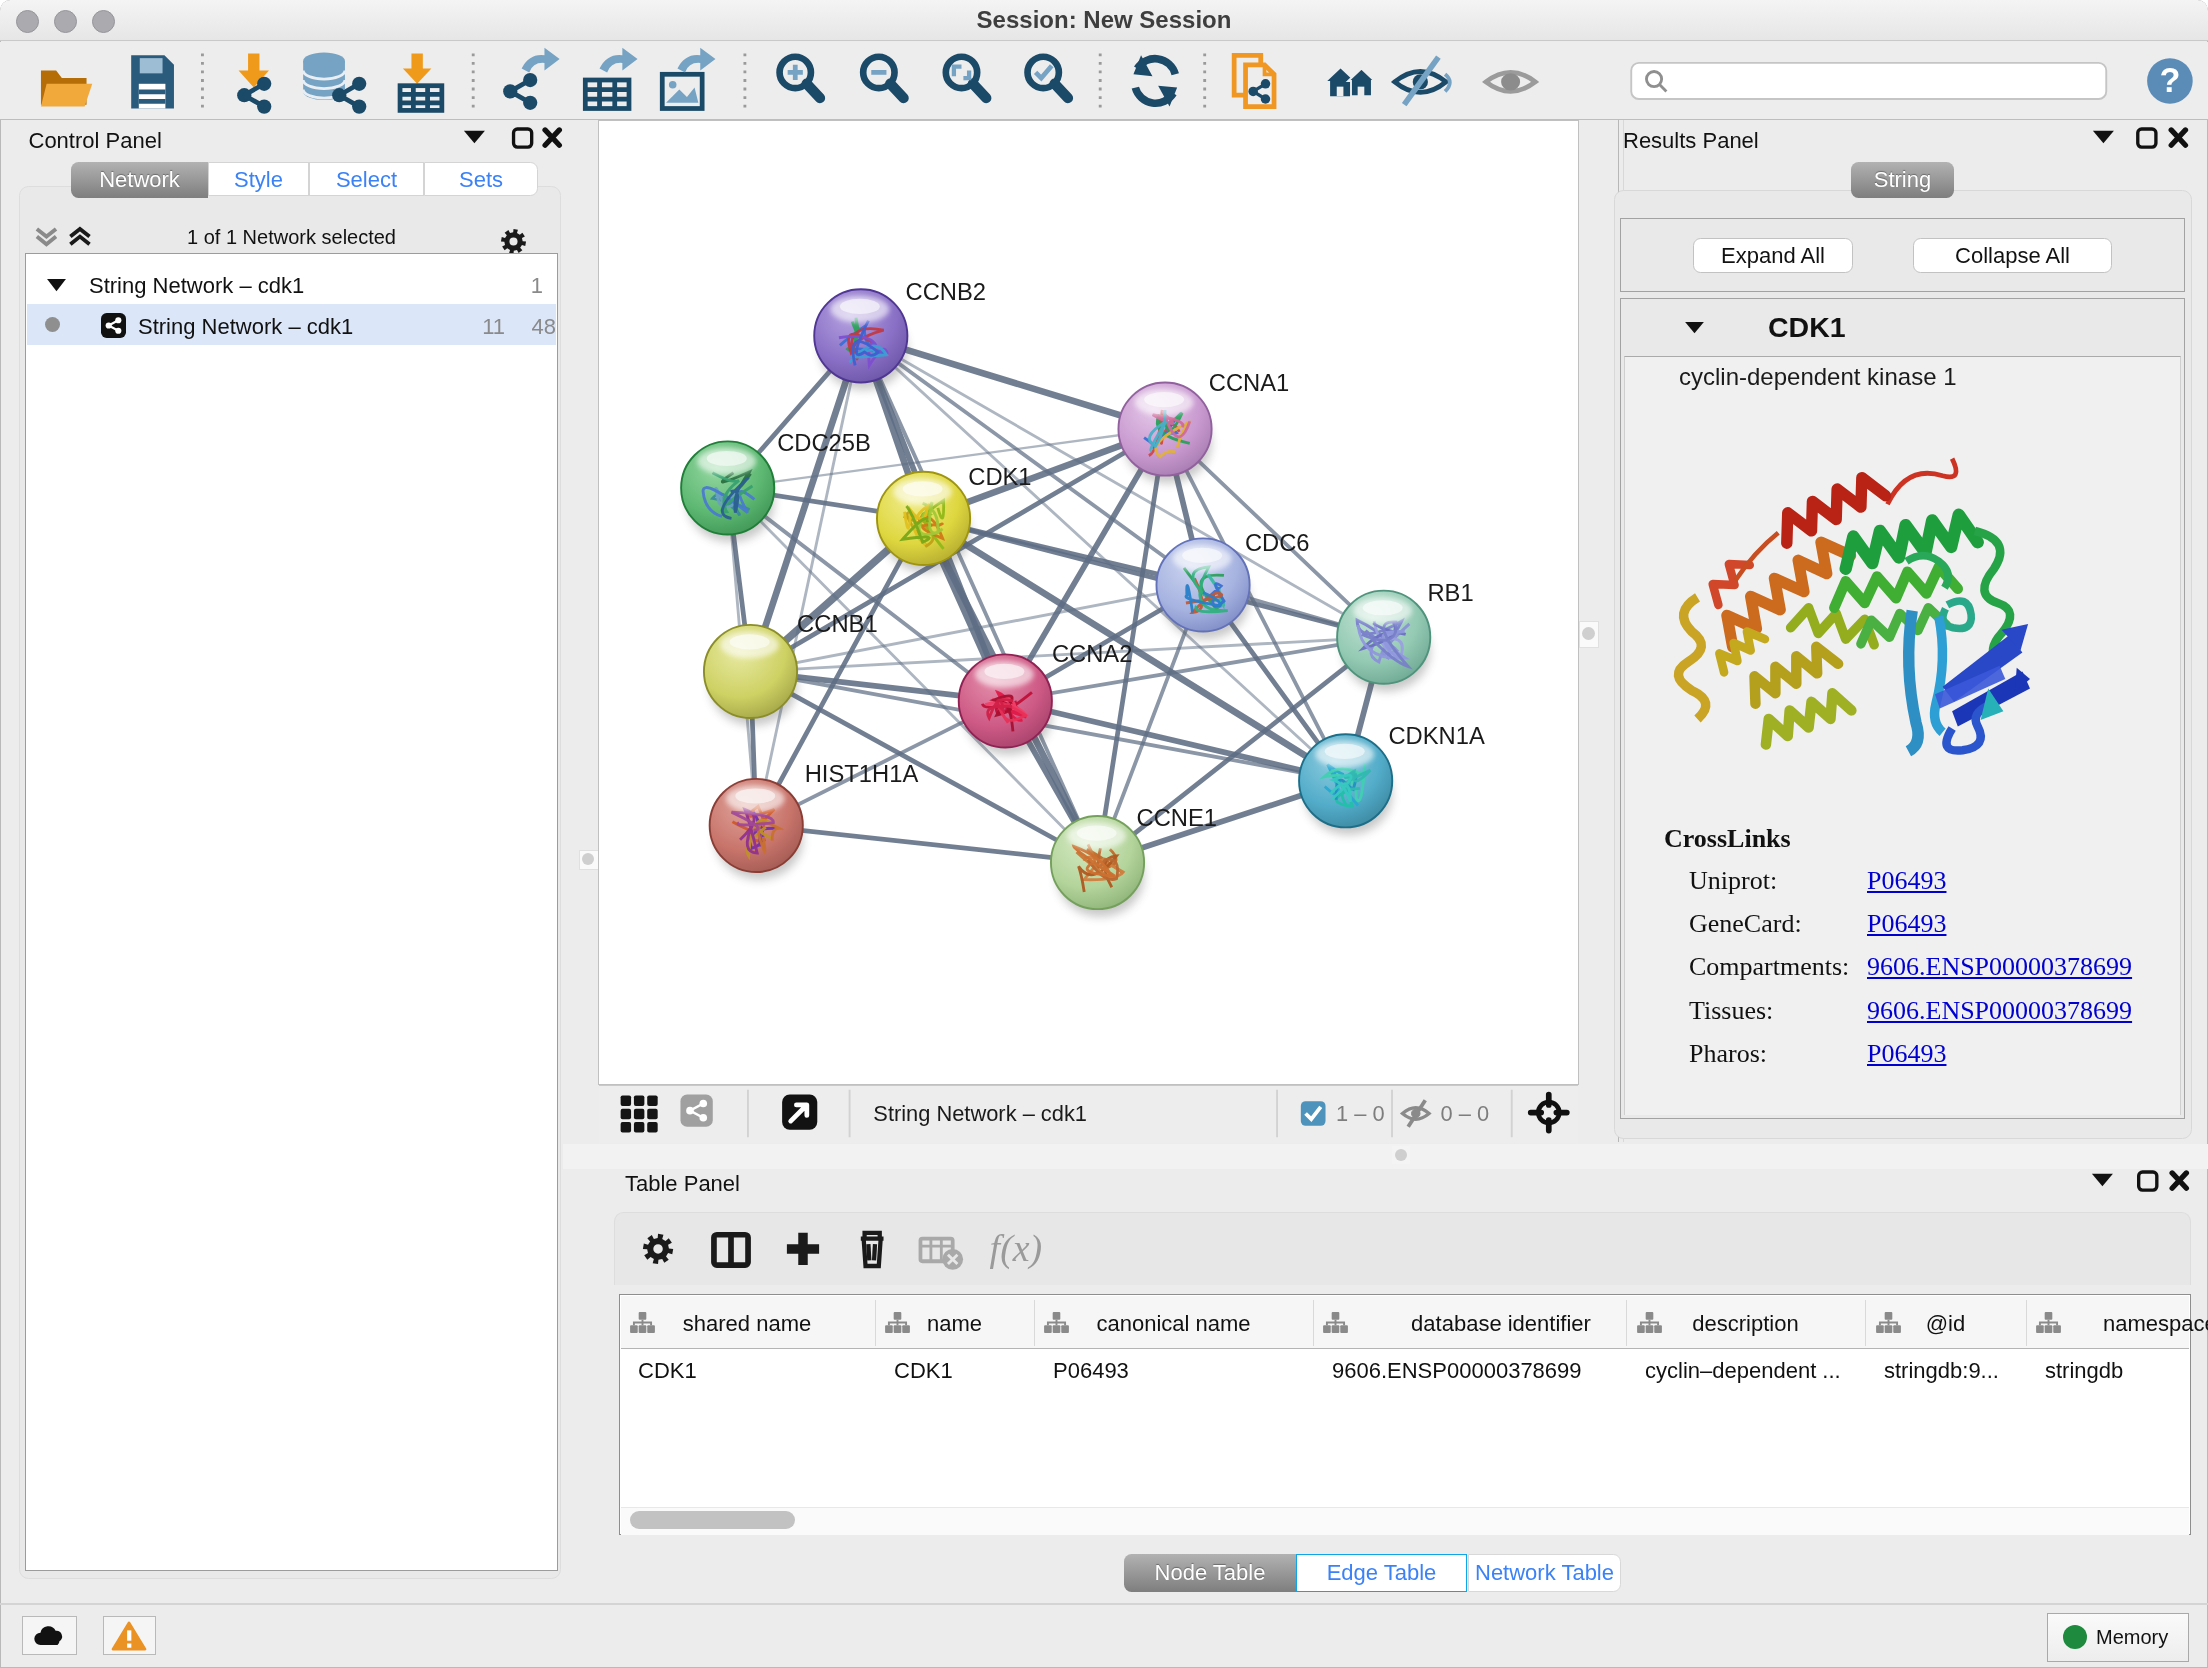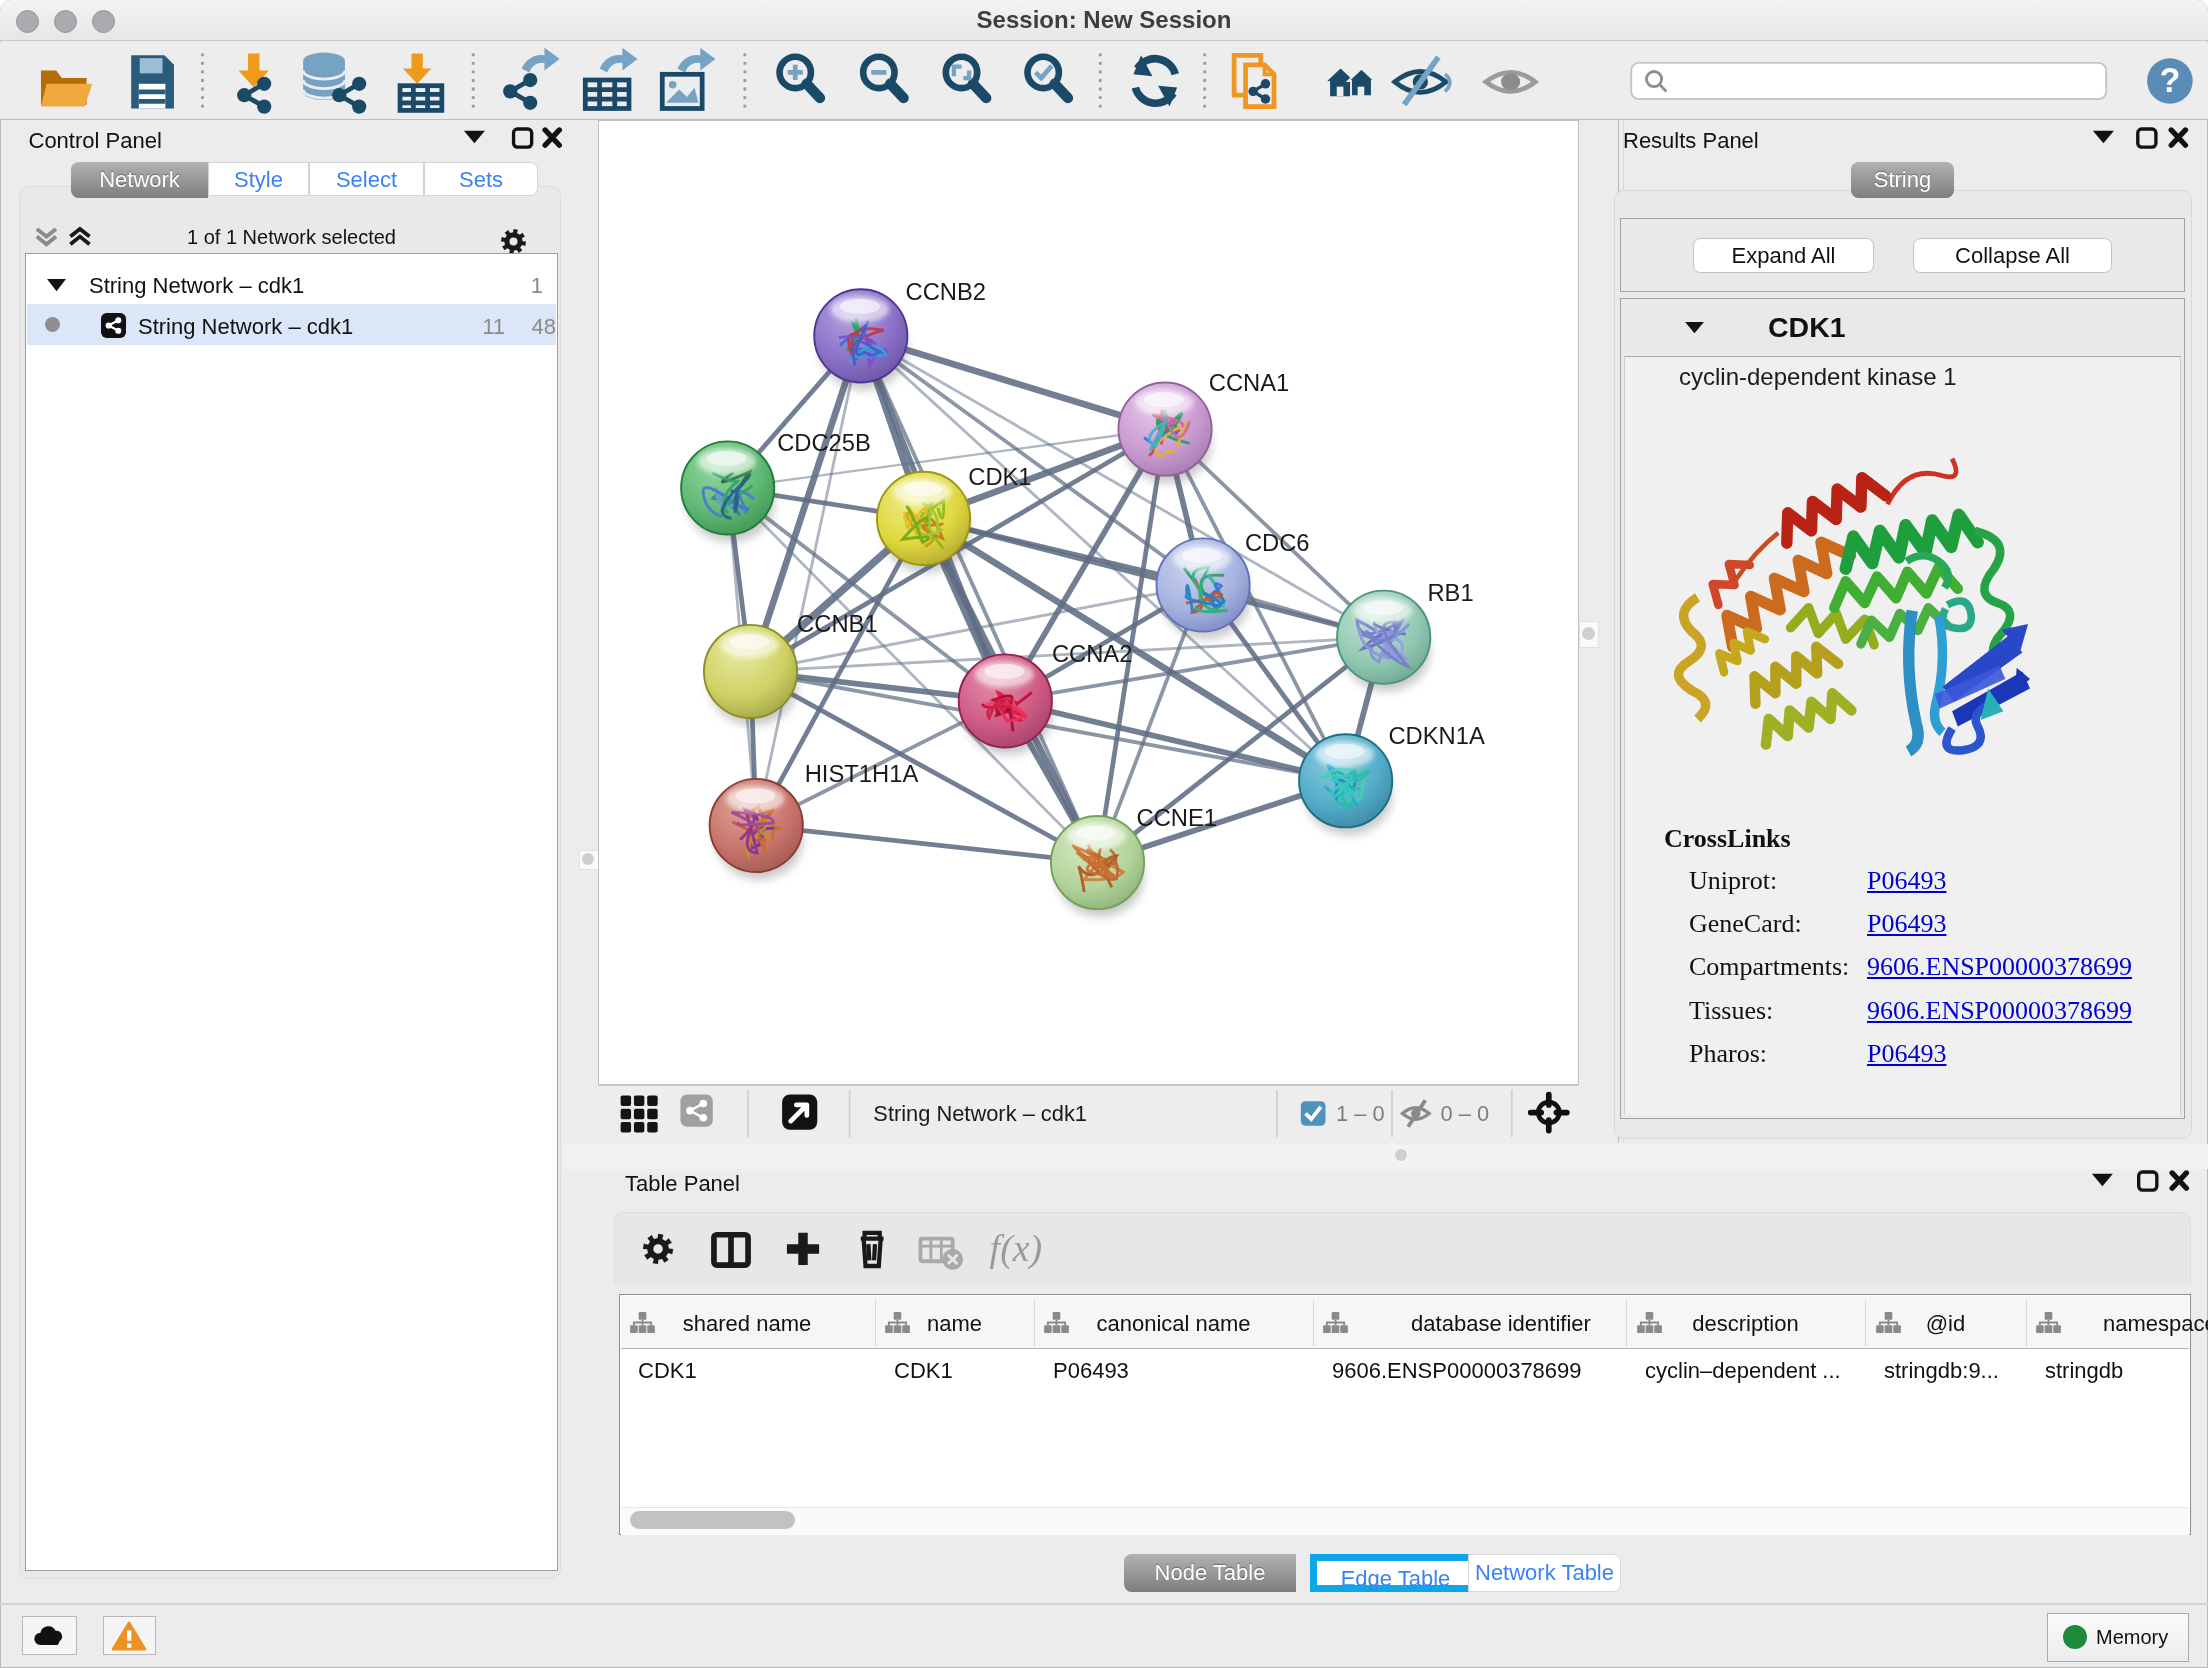--- a/index.html
+++ b/index.html
@@ -508,21 +508,21 @@
 <div class="abs paneltitle" style="left:1623px;top:128px;">Results Panel</div>
 <svg class="abs" style="left:2091px;top:127px;" width="105" height="23" viewBox="0 0 110 24">
  <path d="M2 4 L24 4 L13 17 Z" fill="#111"></path>
  <rect x="49" y="2" width="19" height="19" rx="4" fill="none" stroke="#111" stroke-width="3.5"></rect>
  <path d="M84 3 L99 19 M99 3 L84 19" stroke="#111" stroke-width="5.5" stroke-linecap="round"></path>
 </svg>
 <div class="abs" style="left:1614px;top:190px;width:576px;height:947px;background:#e9e9e9;border:1px solid #d8d8d8;border-radius:9.5px;"></div>
 <div class="abs seltab tabtxt" style="left:1851px;top:162px;width:103px;height:36px;border-radius:7.6px;line-height:36px;text-align:center;">String</div>
 
 <div class="abs" style="left:1620px;top:218px;width:565px;height:74px;border:1.9px solid #a2a2a2;box-sizing:border-box;background:#e9e9e9;"></div>
-<div class="abs tabtxt" style="left:1693px;top:238px;width:181px;height:35px;background:#ffffff;border:1px solid #c2c2c2;border-radius:7.6px;line-height:33px;text-align:center;box-sizing:border-box;">Expand All</div>
+<div class="abs tabtxt" style="left:1693px;top:238px;width:160px;height:35px;background:#ffffff;border:1px solid #c2c2c2;border-radius:7.6px;line-height:33px;text-align:center;box-sizing:border-box;">Expand All</div>
 <div class="abs tabtxt" style="left:1913px;top:238px;width:199px;height:35px;background:#ffffff;border:1px solid #c2c2c2;border-radius:7.6px;line-height:33px;text-align:center;box-sizing:border-box;">Collapse All</div>
 
 <div class="abs" style="left:1620px;top:298px;width:565px;height:821px;border:1.9px solid #a2a2a2;box-sizing:border-box;background:#e9e9e9;"></div>
 <svg class="abs" style="left:1684px;top:320px;" width="21" height="15" viewBox="0 0 22 16">
       <path d="M1 2 L21 2 L11 14 Z" fill="#111"></path>
     </svg>
 <div class="abs" style="left:1768px;top:311px;font-size:28.5px;font-weight:bold;color:#111;">CDK1</div>
 <div class="abs" style="left:1624px;top:356px;width:557px;height:759px;background:#f0f0f0;border-top:1.9px solid #aaaaaa;border-left:1px solid #cfcfcf;border-right:1px solid #cfcfcf;box-sizing:border-box;"></div>
 <div class="abs" style="left:1656px;top:363px;font-size:24px;color:#1a1a1a;margin-left:23px;">cyclin-dependent kinase 1</div>
 <svg class="abs" style="left:1669px;top:447px;" width="361" height="314" viewBox="0 0 380 330">
@@ -681,21 +681,21 @@
 <div class="abs" style="left:1053px;top:1358px;font-size:22px;color:#111;white-space:nowrap;">P06493</div>
 <div class="abs" style="left:1332px;top:1358px;font-size:22px;color:#111;white-space:nowrap;">9606.ENSP00000378699</div>
 <div class="abs" style="left:1645px;top:1358px;font-size:22px;color:#111;white-space:nowrap;">cyclin–dependent ...</div>
 <div class="abs" style="left:1884px;top:1358px;font-size:22px;color:#111;white-space:nowrap;">stringdb:9...</div>
 <div class="abs" style="left:2045px;top:1358px;font-size:22px;color:#111;white-space:nowrap;">stringdb</div>
 
 <div class="abs" style="left:621px;top:1507px;width:1568px;height:27px;background:#fafafa;border-top:1px solid #e8e8e8;"></div>
 <div class="abs" style="left:630px;top:1511px;width:165px;height:18px;border-radius:9.5px;background:#c2c2c2;"></div>
 
 <div class="abs seltab tabtxt" style="left:1124px;top:1554px;width:172px;height:38px;border-radius:7.6px 0 0 7.6px;line-height:38px;text-align:center;">Node Table</div>
-<div class="abs whitetab tabtxt" style="left:1296px;top:1554px;width:171px;height:38px;border:7px solid #0ea5e9;line-height:36px;text-align:center;box-sizing:border-box;margin-left:14px;">Edge Table</div>
+<div class="abs whitetab tabtxt" style="left:1296px;top:1554px;width:171px;height:38px;border:1px solid #0ea5e9;line-height:36px;text-align:center;box-sizing:border-box;">Edge Table</div>
 <div class="abs whitetab tabtxt" style="left:1468px;top:1554px;width:152px;height:38px;border:1px solid #d8d8d8;border-radius:0 7.6px 7.6px 0;line-height:36px;text-align:center;box-sizing:border-box;width:153px;">Network Table</div>
 
 <div class="abs" style="left:0;top:1603px;width:2208px;height:1.9px;background:#d4d4d4;"></div>
 <div class="abs" style="left:22px;top:1616px;width:55px;height:39px;background:#f5f5f5;border:1.9px solid #b9b9b9;box-sizing:border-box;"></div>
 <svg class="abs" style="left:31px;top:1624px;" width="36" height="25" viewBox="0 0 38 26">
  <path d="M10 22 A6.5 6.5 0 0 1 10 9 A8.5 8.5 0 0 1 26 7 A6 6 0 0 1 30 18 A5 5 0 0 1 28 22 Z" fill="#111"></path>
 </svg>
 <div class="abs" style="left:103px;top:1616px;width:53px;height:39px;background:#f5f5f5;border:1.9px solid #b9b9b9;box-sizing:border-box;"></div>
 <svg class="abs" style="left:111px;top:1621px;" width="36" height="30" viewBox="0 0 38 32">
  <path d="M19 2 L36 30 L2 30 Z" fill="#eb9225" stroke="#eb9225" stroke-width="3" stroke-linejoin="round"></path>

